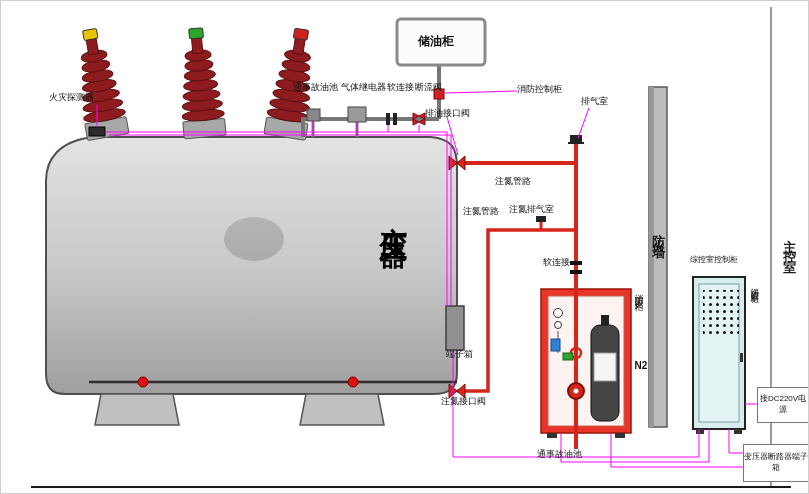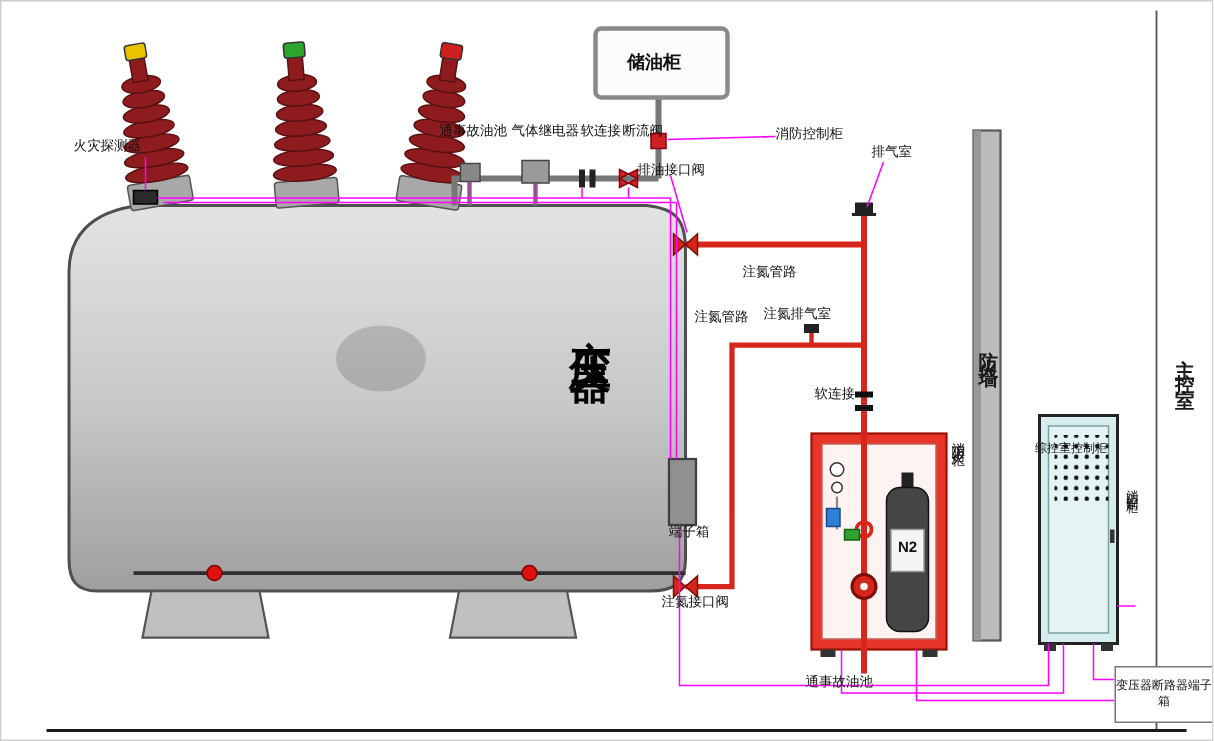--- a/index.html
+++ b/index.html
@@ -5,25 +5,25 @@
   html,body{margin:0;padding:0;background:#fff;}
   #stage{position:relative;width:809px;height:494px;background:#fff;border:1px solid #cfcfcf;box-sizing:border-box;overflow:hidden;
          font-family:"Liberation Sans","DejaVu Sans",sans-serif;}
   #diagram-svg{position:absolute;left:0;top:0;}
   .lbl{position:absolute;font-size:9px;color:#111;white-space:nowrap;line-height:1.1;}
   .vert{writing-mode:vertical-rl;text-orientation:upright;white-space:normal;}
   .big-vert{font-size:28px;font-weight:bold;letter-spacing:8px;color:#000;}
   .wall-vert{font-size:13px;font-weight:bold;letter-spacing:6px;color:#1a1a1a;}
   .room-vert{font-size:13px;font-weight:bold;letter-spacing:10px;color:#1a1a1a;}
   .cab-vert{font-size:9px;letter-spacing:2px;}
-  .small8{font-size:8px;margin-top:39px;}
+  .small8{font-size:8px;}
   .center-box{position:absolute;border:1px solid #777;background:#fff;display:flex;align-items:center;justify-content:center;
               text-align:center;font-size:8px;line-height:1.35;white-space:normal;color:#111;}
   .conservator-lbl{position:absolute;left:396px;top:32px;width:78px;text-align:center;font-size:12px;font-weight:bold;color:#111;}
-  .n2-lbl{position:absolute;left:592px;top:359px;width:24px;text-align:center;font-size:10px;font-weight:bold;color:#111;}
+  .n2-lbl{position:absolute;left:592px;top:359px;width:24px;text-align:center;font-size:10px;font-weight:bold;color:#111;padding-left:36px;}
 </style>
 </head>
 <body>
 
 <div id="stage">
 
 <svg id="diagram-svg" width="809" height="494" viewBox="0 0 809 494">
   <defs>
     <linearGradient id="tankGrad" x1="0" y1="0" x2="0" y2="1">
       <stop offset="0" stop-color="#e3e3e3"></stop>
@@ -180,16 +180,17 @@
 <div class="lbl" style="left:440px;top:396px">注氮接口阀</div>
 <div class="lbl" style="left:536px;top:449px">通事故油池</div>
 
 <div class="lbl vert big-vert" style="left:376px;top:203px">变压器</div>
 <div class="lbl vert wall-vert" style="left:650px;top:222px">防火墙</div>
 <div class="lbl vert cab-vert" style="left:632px;top:286px">消防灭火柜</div>
 <div class="lbl small8" style="left:689px;top:255px">综控室控制柜</div>
 <div class="lbl vert small8" style="left:748px;top:280px;letter-spacing:2px">消防控制柜</div>
 <div class="lbl vert room-vert" style="left:781px;top:228px">主控室</div>
 
+<div class="center-box" style="left:756px;top:386px;width:50px;height:34px">接DC220V电源</div>
 <div class="center-box" style="left:742px;top:443px;width:64px;height:36px">变压器断路器端子箱</div>
 <div class="n2-lbl">N2</div>
 
 </div>
 
 </body></html>

